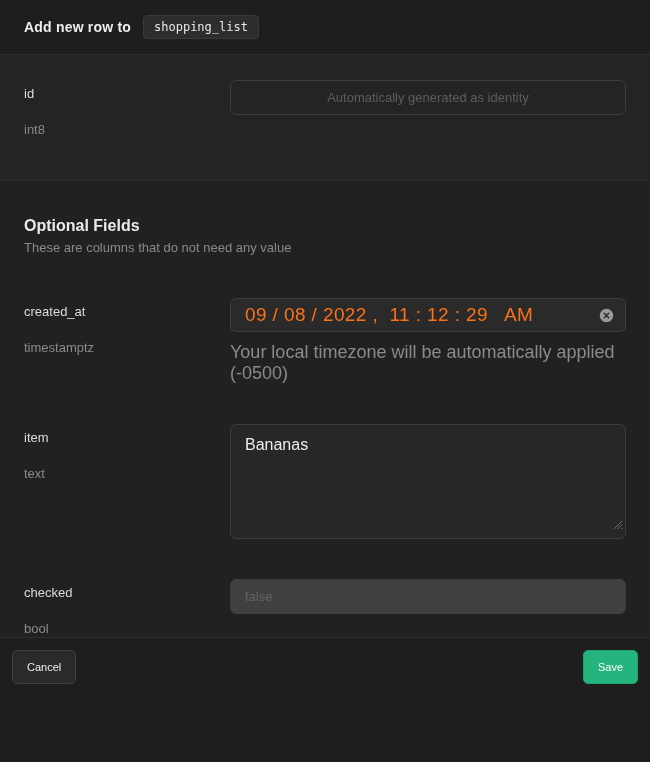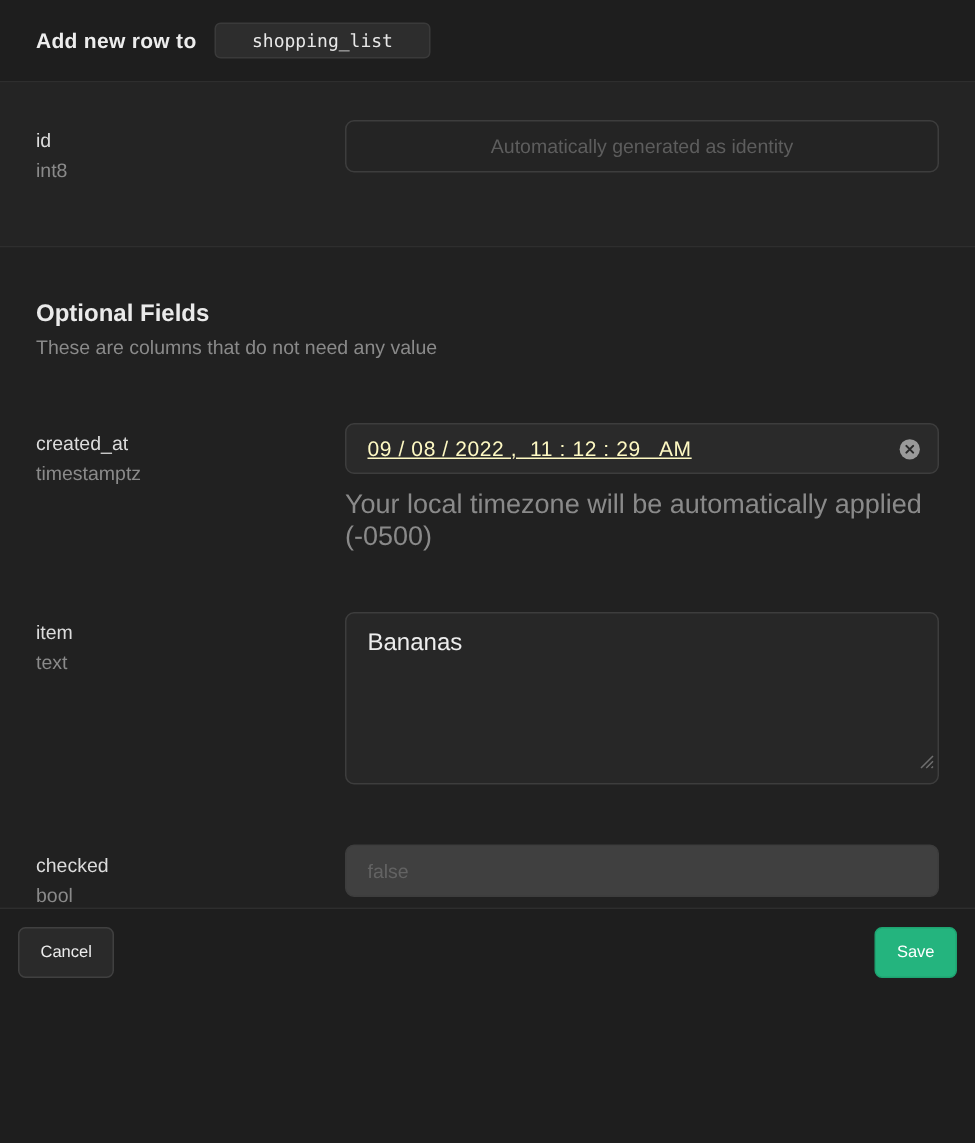--- a/index.html
+++ b/index.html
@@ -29,21 +29,21 @@
     margin: 0;
     font-size: 14px; font-weight: 700; color: #ededed;
     letter-spacing: .2px;
   }
   .table-badge {
     font-family: "DejaVu Sans Mono", monospace;
     font-size: 12px; color: #e8e8e8;
     background: #2d2d2d;
     border: 1px solid #3a3a3a;
     border-radius: 4px;
-    padding: 4px 24px;
+    padding: 4px 10px;
     line-height: 14px;
   }
 
   
   .section-required {
     background: #242424;
     padding: 25px 24px 42px;
     border-bottom: 1px solid #2e2e2e;
   }
   .section-optional {
@@ -59,21 +59,21 @@
     font-size: 13px; color: #8a8a8a;
   }
 
   
   .field-row {
     display: grid;
     grid-template-columns: 206px 1fr;
   }
   .row-gap { margin-bottom: 40px; }
   .label-col {
-    display: flex; flex-direction: column; gap: 4px;
+    display: flex; flex-direction: column; gap: 20px;
     padding-top: 6px;
   }
   .field-label { font-size: 13px; color: #dcdcdc; line-height: 16px; }
   .field-type  { font-size: 13px; color: #8a8a8a; line-height: 16px; }
 
   
   .text-input {
     width: 100%; height: 35px;
     background: #404040;
     border: 1px solid #3d3d3d;
@@ -90,22 +90,22 @@
   .datetime-input {
     display: flex; align-items: center; justify-content: space-between;
     height: 34px;
     background: #2a2a2a;
     border: 1px solid #3d3d3d;
     border-radius: 6px;
     padding: 0 11px 0 14px;
     cursor: text;
   }
   .datetime-text {
-    font-size: 14px; color: #fef9c3;
-    white-space: pre; letter-spacing: .4px; text-decoration: underline;
+    font-size: 19px; color: #f97316;
+    white-space: pre; letter-spacing: .4px;
   }
   .clear-btn {
     display: inline-flex; align-items: center; justify-content: center;
     width: 16px; height: 16px; padding: 0;
     background: transparent; border: none; cursor: pointer;
   }
   .helper-text {
     margin-top: 10px;
     font-size: 18px; color: #8a8a8a;
   }

